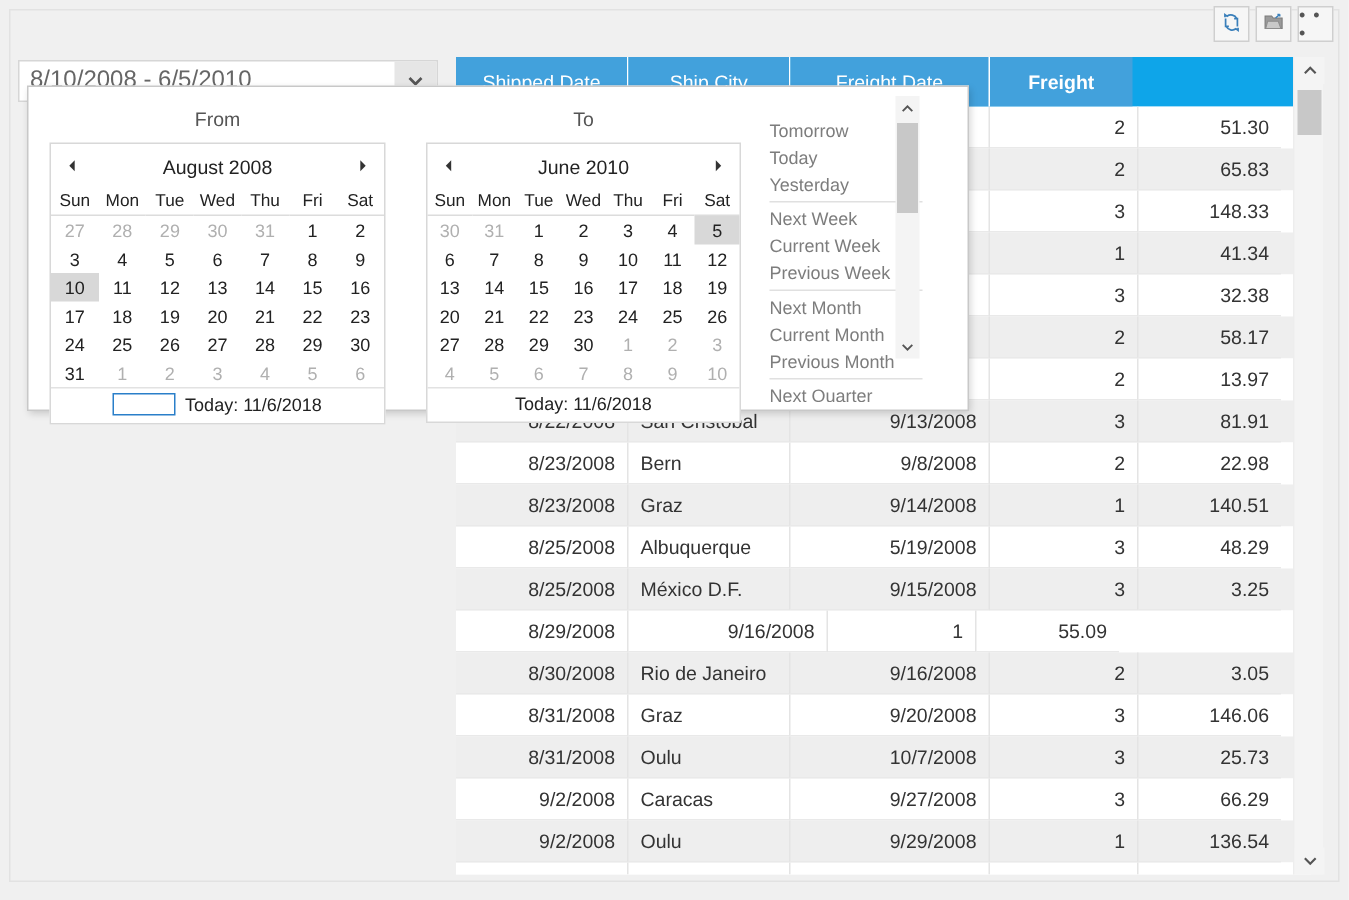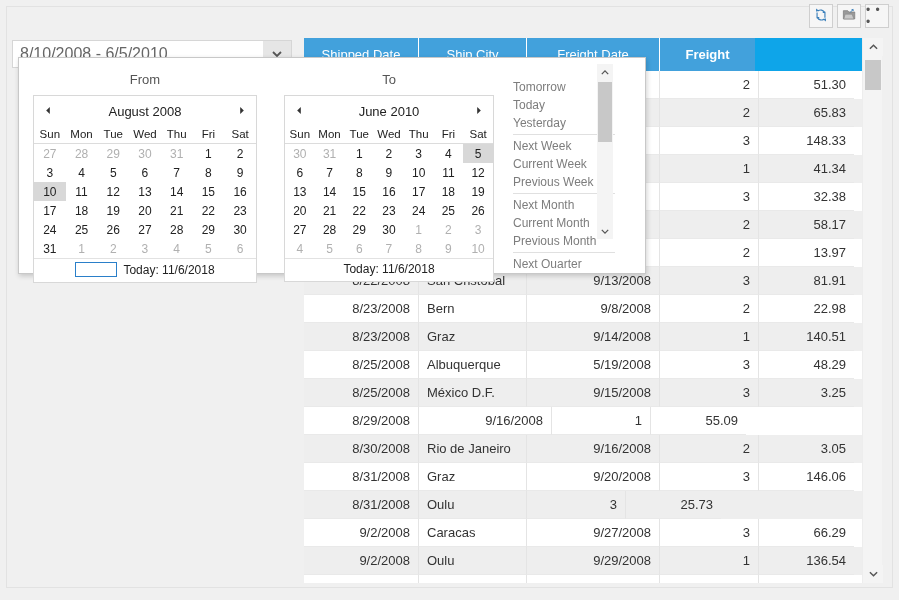--- a/index.html
+++ b/index.html
@@ -274,20 +274,21 @@
         <div class="row norm">
           <div class="cell r" style="width:115px">8/31/2008</div>
           <div class="cell l" style="width:108px">Graz</div>
           <div class="cell r" style="width:133px">9/20/2008</div>
           <div class="cell r" style="width:99px">3</div>
           <div class="cell r" style="width:95px">146.06</div>
         </div>
         <div class="row alt">
           <div class="cell r" style="width:115px">8/31/2008</div>
           <div class="cell l" style="width:108px">Oulu</div>
+          <div class="cell r" style="width:133px">10/7/2008</div>
           <div class="cell r" style="width:99px">3</div>
           <div class="cell r" style="width:95px">25.73</div>
         </div>
         <div class="row norm">
           <div class="cell r" style="width:115px">9/2/2008</div>
           <div class="cell l" style="width:108px">Caracas</div>
           <div class="cell r" style="width:133px">9/27/2008</div>
           <div class="cell r" style="width:99px">3</div>
           <div class="cell r" style="width:95px">66.29</div>
         </div>

